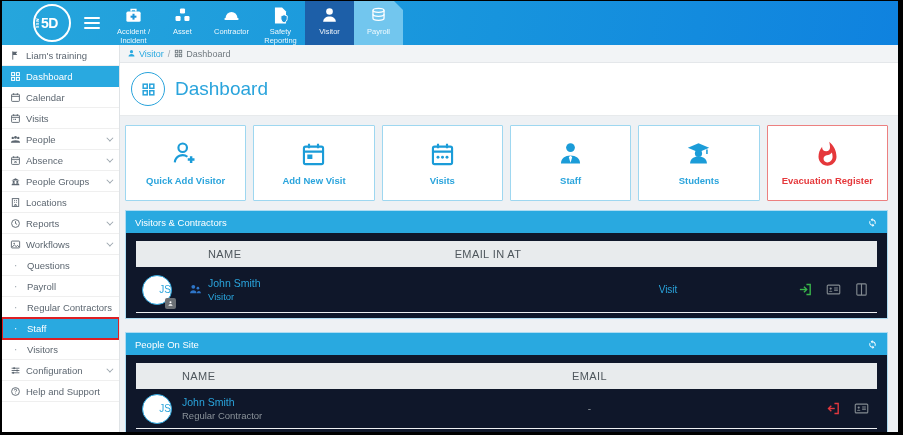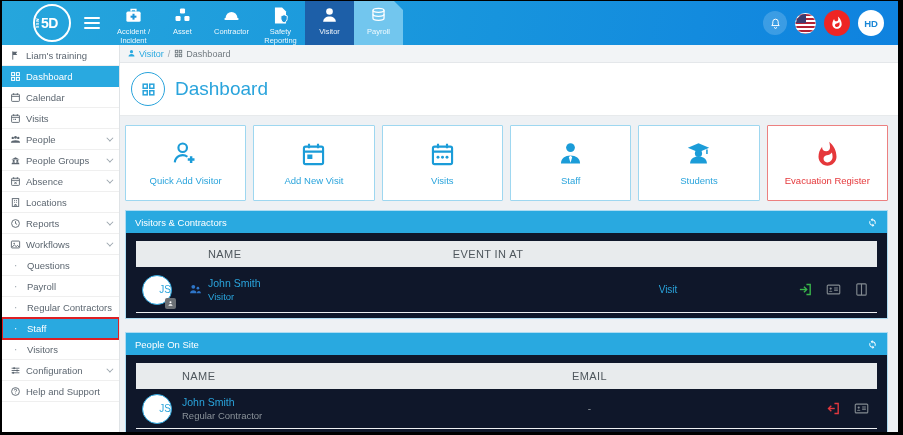--- a/index.html
+++ b/index.html
@@ -50,21 +50,21 @@
 
   
   .titlebar { height:53px; flex:0 0 53px; background:#fff; border-bottom:1px solid #e7eaec; display:flex; align-items:center; gap:10px; padding-left:11px; }
   .title-badge { width:34px; height:34px; border:1.5px solid #2aa4dc; border-radius:50%; display:flex; align-items:center; justify-content:center; color:#2aa4dc; }
   .title-badge svg { width:15px; height:15px; }
   .page-title { font-size:19px; color:#2aa4dc; }
 
   
   .content { flex:1; background:#eef1f4; padding:9px 10px 0 5px; overflow:hidden; }
   .cards { display:flex; gap:7px; margin-bottom:9px; }
-  .card { flex:1; height:76px; background:#fff; border:1px solid #9ed7f0; border-radius:1px; display:flex; flex-direction:column; align-items:center; justify-content:center; gap:7px; cursor:pointer; }
+  .card { flex:1; height:76px; background:#fff; border:1px solid #9ed7f0; border-radius:1px; display:flex; flex-direction:column; align-items:center; justify-content:center; gap:7px; cursor:pointer;font-weight:bold; }
   .card svg { width:27px; height:27px; color:#1b9cd8; }
   .card .card-label { font-size:9.5px; color:#2aa4dc; }
   .card.danger { border-color:#ec8080; }
   .card.danger svg { color:#e5383b; }
   .card.danger .card-label { color:#e5383b; }
 
   .panel { background:#0f172a; border:1px solid #aedcf2; margin-bottom:13px; }
   .panel-header { height:22px; background:#29a9e0; color:#fff; display:flex; align-items:center; font-size:9.5px; padding:0 9px; }
   .panel-header svg { width:11px; height:11px; margin-left:auto; cursor:pointer; }
   .panel-body { padding:8px 10px 5px 10px; }
@@ -150,37 +150,20 @@
       </div>
       <div class="tab highlight">
         <svg viewBox="0 0 24 24" fill="none" stroke="#fff" stroke-width="1.6">
             <ellipse cx="12" cy="5.5" rx="7" ry="2.6"></ellipse>
             <path d="M5 5.5v5c0 1.4 3.1 2.6 7 2.6s7-1.2 7-2.6v-5"></path>
             <path d="M5 10.5v5c0 1.4 3.1 2.6 7 2.6s7-1.2 7-2.6v-5"></path>
           </svg>
         <span>Payroll</span>
       </div>
     </div>
-    <div class="topbar-right">
-      <div class="icon-circle bell-circle">
-        <svg viewBox="0 0 24 24" width="13" height="13" fill="none" stroke="#fff" stroke-width="1.8">
-            <path d="M12 4a5 5 0 0 0-5 5v4l-1.8 2.8h13.6L17 13V9a5 5 0 0 0-5-5z"></path>
-            <path d="M10 19a2 2 0 0 0 4 0"></path>
-          </svg>
-      </div>
-      <div class="flag-circle"></div>
-      <div class="icon-circle evac-circle">
-        <svg viewBox="0 0 24 24" width="14" height="14" fill="#fff">
-            <path d="M13.5.67s.74 2.65.74 4.8c0 2.06-1.35 3.73-3.41 3.73-2.07 0-3.63-1.67-3.63-3.73l.03-.36C5.21 7.51 4 10.62 4 14c0 4.42 3.58 8 8 8s8-3.58 8-8C20 8.61 17.41 3.8 13.5.67zM11.71 19c-1.78 0-3.22-1.4-3.22-3.14 0-1.62 1.05-2.76 2.81-3.12 1.77-.36 3.6-1.21 4.62-2.58.39 1.29.59 2.65.59 4.04 0 2.65-2.15 4.8-4.8 4.8z"></path>
-          </svg>
-      </div>
-      <div class="icon-circle avatar-user">
-          <span>HD</span>
-        </div>
-    </div>
   </div>
 
   <div class="main">
 
     <div class="sidebar">
       <div class="side-item">
         <svg viewBox="0 0 24 24" fill="none" stroke="currentColor" stroke-width="2">
             <path d="M6 3v18"></path>
             <path d="M6 4h10l-3 3.5 3 3.5H6" fill="currentColor" stroke="none"></path>
           </svg>
@@ -214,36 +197,36 @@
         <svg viewBox="0 0 24 24" fill="currentColor">
             <circle cx="6" cy="8.5" r="2.6"></circle>
             <circle cx="12" cy="7.5" r="3"></circle>
             <circle cx="18" cy="8.5" r="2.6"></circle>
             <path d="M2 19c0-3.4 4.5-5.2 10-5.2s10 1.8 10 5.2z"></path>
           </svg>
         <span>People</span>
         <span class="chev"></span>
       </div>
       <div class="side-item">
+        <svg viewBox="0 0 24 24" fill="none" stroke="currentColor" stroke-width="2">
+            <rect x="3.5" y="5" width="17" height="15.5" rx="1.5"></rect>
+            <path d="M8 2.5v4M16 2.5v4M3.5 9.5h17"></path>
+            <path d="M9.5 12.5l5 5M14.5 12.5l-5 5"></path>
+          </svg>
+        <span>Absence</span>
+        <span class="chev"></span>
+      </div>
+      <div class="side-item">
         <svg viewBox="0 0 24 24" fill="currentColor">
             <path d="M3 10l9-5 9 5z"></path>
             <circle cx="8" cy="13" r="2.4"></circle>
             <circle cx="16" cy="13" r="2.4"></circle>
             <path d="M3.5 20c0-2.8 2.2-4.2 4.5-4.2S12.5 17.2 12.5 20zM11.5 20c0-2.8 2.2-4.2 4.5-4.2s4.5 1.4 4.5 4.2z"></path>
           </svg>
         <span>People Groups</span>
-        <span class="chev"></span>
-      </div>
-      <div class="side-item">
-        <svg viewBox="0 0 24 24" fill="none" stroke="currentColor" stroke-width="2">
-            <rect x="3.5" y="5" width="17" height="15.5" rx="1.5"></rect>
-            <path d="M8 2.5v4M16 2.5v4M3.5 9.5h17"></path>
-            <path d="M9.5 12.5l5 5M14.5 12.5l-5 5"></path>
-          </svg>
-        <span>Absence</span>
         <span class="chev"></span>
       </div>
       <div class="side-item">
         <svg viewBox="0 0 24 24" fill="none" stroke="currentColor" stroke-width="2">
             <rect x="5" y="3.5" width="14" height="17"></rect>
             <path d="M9 7.5h2M13 7.5h2M9 11.5h2M13 11.5h2M10.5 20.5v-4h3v4"></path>
           </svg>
         <span>Locations</span>
       </div>
       <div class="side-item">
@@ -395,21 +378,21 @@
             <span>Visitors &amp; Contractors</span>
             <svg viewBox="0 0 24 24" fill="#fff">
                 <path d="M12 5V2L8 6l4 4V7c2.8 0 5 2.2 5 5 0 .9-.2 1.7-.6 2.4l1.5 1.5c.7-1.1 1.1-2.5 1.1-3.9 0-3.9-3.1-7-7-7zm0 12c-2.8 0-5-2.2-5-5 0-.9.2-1.7.6-2.4L6.1 8.1C5.4 9.2 5 10.6 5 12c0 3.9 3.1 7 7 7v3l4-4-4-4v3z"></path>
               </svg>
           </div>
           <div class="panel-body">
             <div class="thead grid1">
               <span></span>
                 <span></span>
               <span>NAME</span>
-              <span class="col-center">EVENT IN AT</span>
+              <span class="col-center">EMAIL IN AT</span>
               <span></span>
             </div>
             <div class="trow trow1 grid1">
               <div class="avatar">
                 <span>JS</span>
                 <span class="badge">
                   <svg viewBox="0 0 24 24" fill="currentColor">
                       <circle cx="12" cy="8" r="3.5"></circle>
                       <path d="M5 20c0-3.8 3-5.8 7-5.8s7 2 7 5.8z"></path>
                     </svg>

